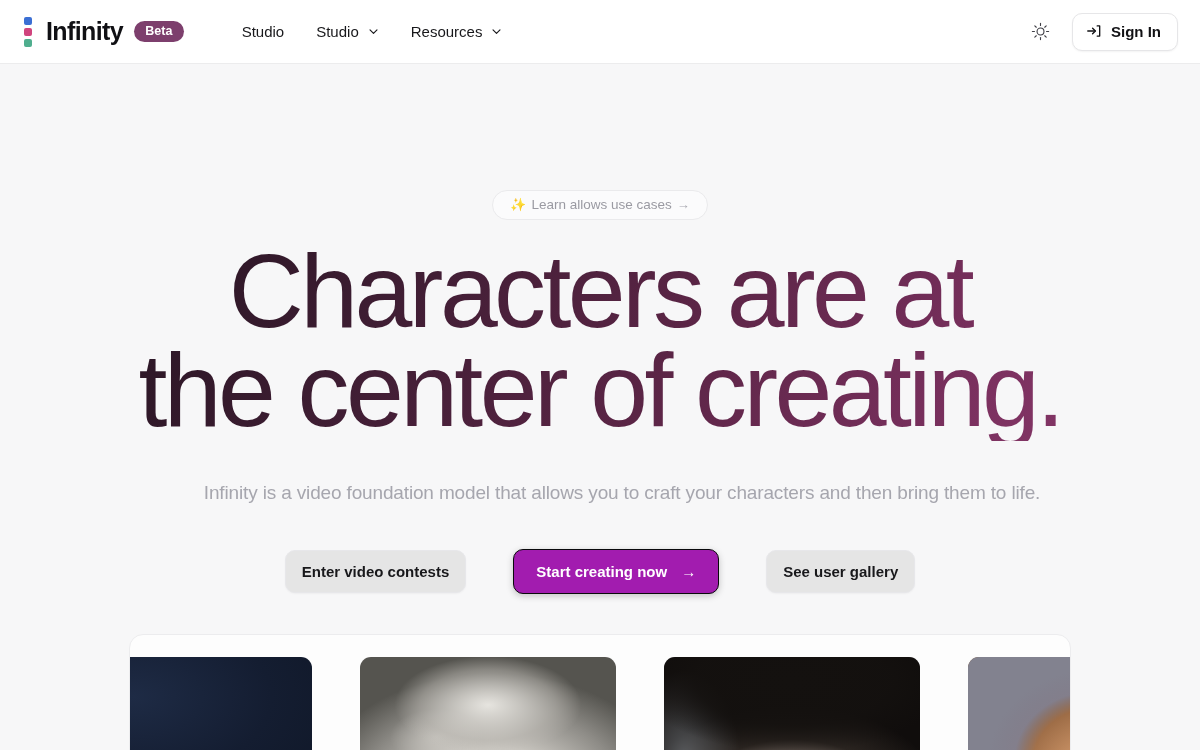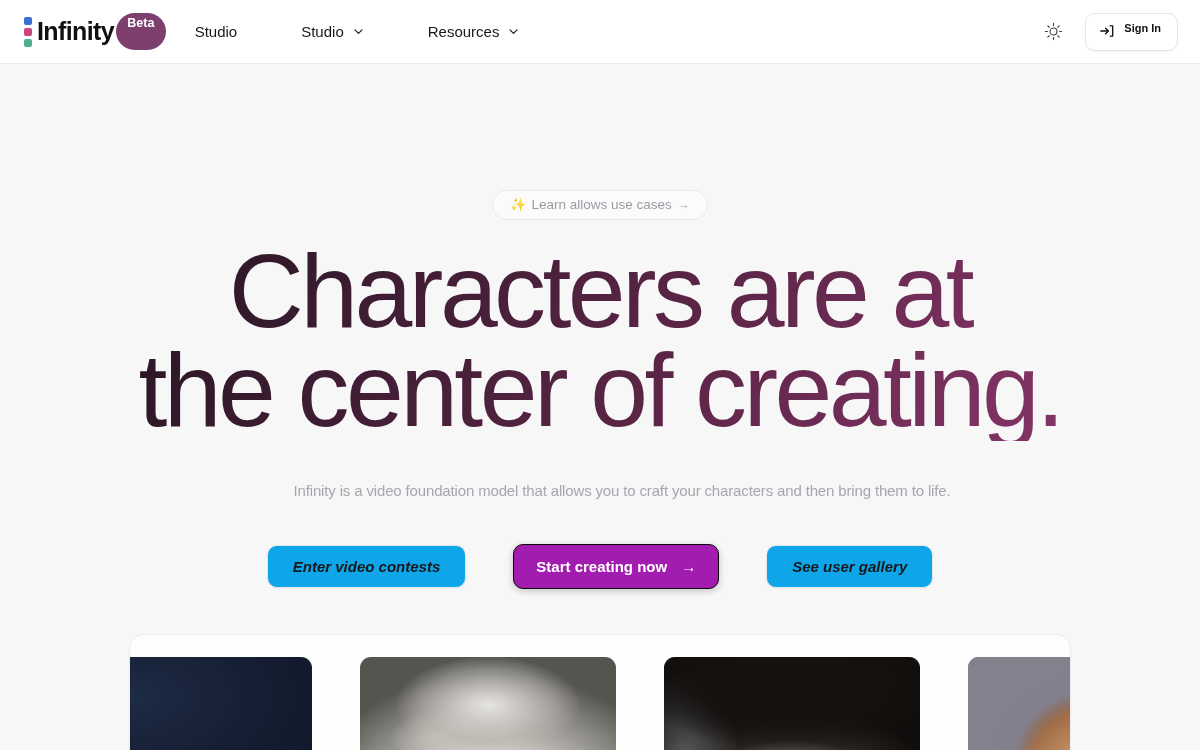--- a/index.html
+++ b/index.html
@@ -24,21 +24,21 @@
     border-bottom: 1px solid #ececed;
     display: flex;
     align-items: center;
     padding: 0 22px 0 22px;
     position: relative;
   }
 
   .brand {
     display: flex;
     align-items: center;
-    gap: 2px;
+    gap: 11px;
   }
 
   .logo-mark {
     width: 12px;
     height: 30px;
     display: flex;
     flex-direction: column;
     justify-content: center;
     align-items: center;
     gap: 3px;
@@ -56,31 +56,31 @@
     letter-spacing: -0.6px;
     color: #101014;
     line-height: 1;
   }
 
   .beta-badge {
     background: #7d3f6d;
     color: #ffffff;
     font-size: 12.5px;
     font-weight: 700;
-    padding: 4px 11px 20px;
+    padding: 4px 11px 5px;
     border-radius: 999px;
     line-height: 1;
     letter-spacing: 0.1px;
   }
 
   .nav-links {
     display: flex;
     align-items: center;
-    margin-left: 29px;
-    gap: 64px;
+    margin-left: 58px;
+    gap: 32px;
   }
 
   .nav-link {
     display: flex;
     align-items: center;
     gap: 9px;
     font-size: 15px;
     font-weight: 500;
     color: #18181b;
     cursor: pointer;
@@ -106,26 +106,27 @@
     height: 28px;
     display: flex;
     align-items: center;
     justify-content: center;
     cursor: pointer;
     border-radius: 8px;
   }
 
   .signin-btn {
     display: flex;
+    align-items: center;
     gap: 9px;
     border: 1px solid #e6e6e8;
     background: #fff;
     border-radius: 10px;
     padding: 9px 16px 9px 13px;
-    font-size: 11px;
+    font-size: 15px;
     font-weight: 600;
     color: #111114;
     cursor: pointer;
     line-height: 1;
     box-shadow: 0 1px 2px rgba(16,16,20,.05);
   }
 
   
   .hero {
     text-align: center;
@@ -157,21 +158,21 @@
     background: linear-gradient(118deg, #241320 6%, #3a1c30 28%, #5b2546 56%, #7c3160 82%, #8a3a6c 100%);
     -webkit-background-clip: text;
     background-clip: text;
     color: transparent;
     -webkit-text-fill-color: transparent;
   }
   .headline .l2 { display: block; }
 
   .subtitle {
     margin-top: 41px;
-    font-size: 15px;
+    font-size: 19px;
     color: #a6a6ae;
     font-weight: 400;
     letter-spacing: -0.15px;
     margin-left: 44px;
   }
 
   .cta-row {
     margin-top: 45px;
     display: flex;
     align-items: center;
@@ -184,26 +185,25 @@
     font-size: 15px;
     font-weight: 600;
     cursor: pointer;
     line-height: 1;
     display: inline-flex;
     align-items: center;
     gap: 14px;
   }
 
   .btn-outline {
-    background: #0ea5e9;
+    background: #e5e5e5;
     border: 1px solid #e7e7ea;
     color: #18181b;
-    padding: 13px 25px;
+    padding: 13px 16px;
     box-shadow: 0 1px 2px rgba(16,16,20,.04);
-    font-style: italic;
   }
 
   .btn-primary {
     background: #a21caf;
     border: 1px solid #09090b;
     color: #ffffff;
     padding: 14px 22px;
     box-shadow: 0 2px 7px rgba(9,9,11,.22);
   }
 

